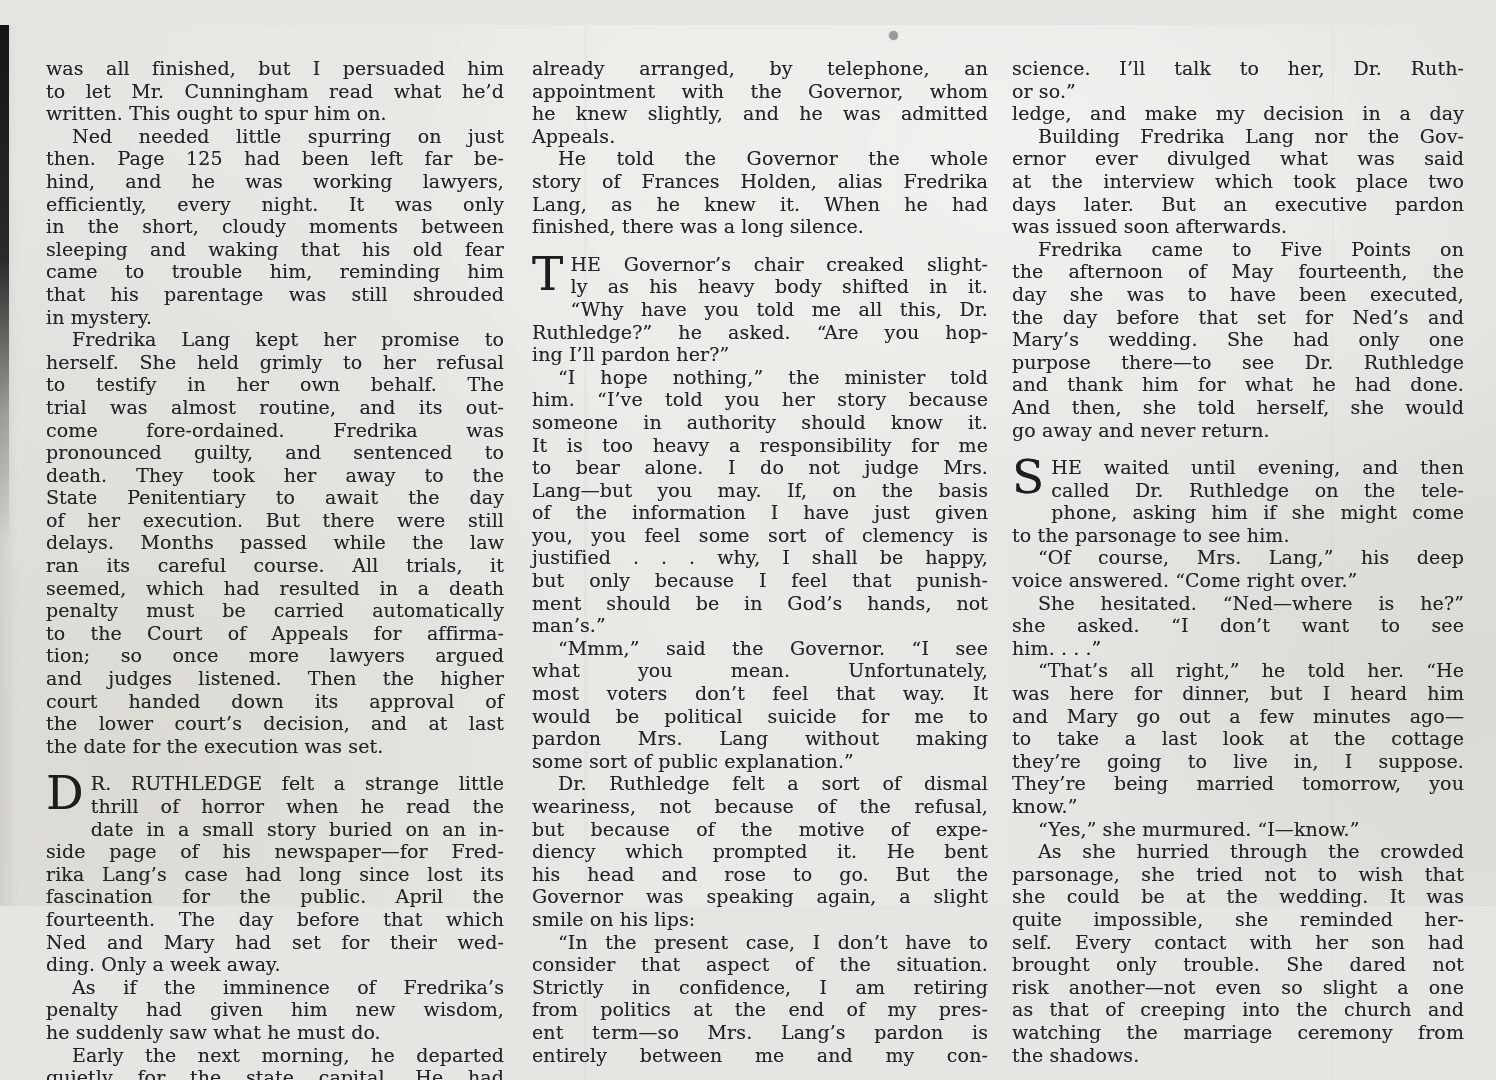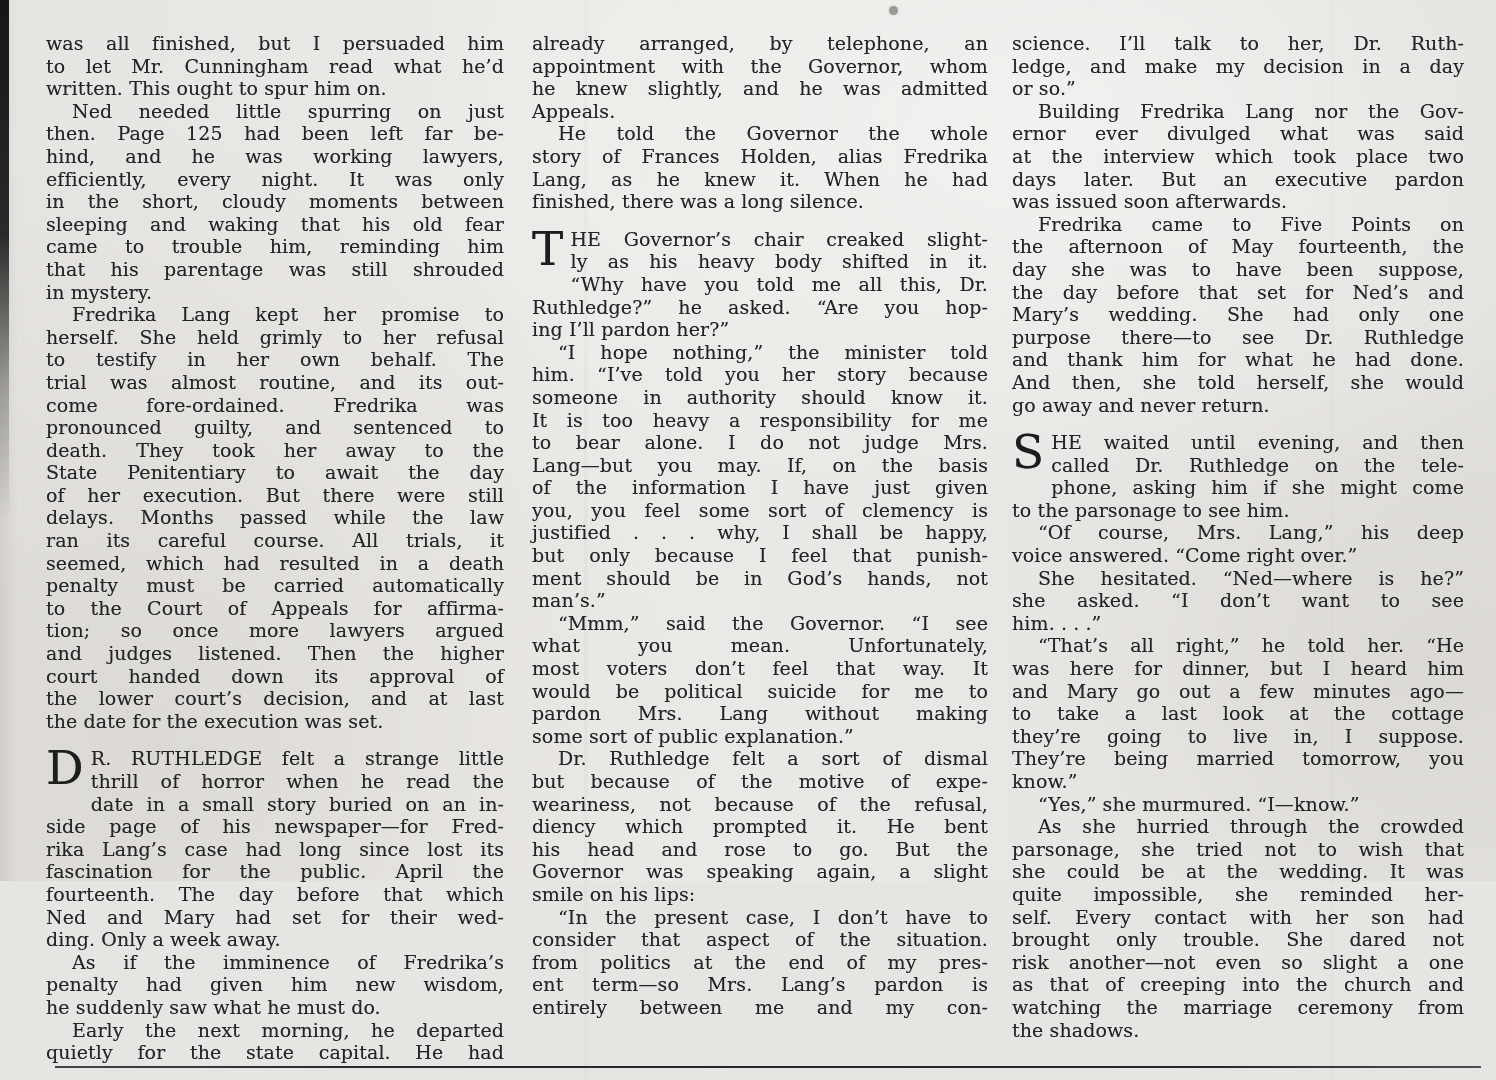--- a/index.html
+++ b/index.html
@@ -9,20 +9,21 @@
     background:#e7e5e1;
   }
   .page{
     position:relative;width:1496px;height:881px;
     background:
       radial-gradient(ellipse 1000px 600px at 70% 15%, rgba(255,255,255,0.45), rgba(255,255,255,0) 65%),
       radial-gradient(ellipse 800px 900px at 10% 85%, rgba(110,105,95,0.10), rgba(110,105,95,0) 70%),
       radial-gradient(ellipse 600px 500px at 95% 75%, rgba(120,115,105,0.08), rgba(120,115,105,0) 70%),
       linear-gradient(90deg, #d8d6d2 0px, #e7e5e1 18px, #eceae6 40%, #e8e6e2 70%, #e3e1dd 100%);
     color:var(--ink,#242424);
+    margin-top:25px;
   }
   
   .edge-left{
     position:absolute;left:0;top:0;width:9px;height:520px;
     background:linear-gradient(180deg, #161616 0%, #2a2a28 45%, rgba(90,88,84,0.45) 75%, rgba(90,88,84,0) 100%);
   }
   .crease{
     position:absolute;top:0;width:6px;height:1080px;
     background:linear-gradient(90deg, rgba(0,0,0,0) 0%, rgba(0,0,0,0.05) 50%, rgba(255,255,255,0.25) 100%);
     opacity:.6;
@@ -160,52 +161,53 @@
       <div class="para">
         <div class="line ind">“Mmm,” said the Governor.  “I see</div>
         <div class="line">what you mean.  Unfortunately,</div>
         <div class="line">most voters don’t feel that way.  It</div>
         <div class="line">would be political suicide for me to</div>
         <div class="line">pardon Mrs. Lang without making</div>
         <div class="line last">some sort of public explanation.”</div>
       </div>
       <div class="para">
         <div class="line ind">Dr. Ruthledge felt a sort of dismal</div>
+        <div class="line">weariness, not because of the refusal,</div>
         <div class="line">but because of the motive of expe-</div>
-        <div class="line">weariness, not because of the refusal,</div>
         <div class="line">diency which prompted it.  He bent</div>
         <div class="line">his head and rose to go.  But the</div>
         <div class="line">Governor was speaking again, a slight</div>
         <div class="line last">smile on his lips:</div>
       </div>
       <div class="para">
         <div class="line ind">“In the present case, I don’t have to</div>
         <div class="line">consider that aspect of the situation.</div>
+        <div class="line">Strictly in confidence, I am retiring</div>
         <div class="line">from politics at the end of my pres-</div>
         <div class="line">ent term—so Mrs. Lang’s pardon is</div>
         <div class="line">entirely between me and my con-</div>
       </div>
     </div>
   <div class="col" id="col-2" style="left:1012px;width:452px">
       <div class="para">
         <div class="line">science.  I’ll talk to her, Dr. Ruth-</div>
+        <div class="line last">or so.”</div>
         <div class="line">ledge, and make my decision in a day</div>
-        <div class="line last">or so.”</div>
       </div>
       <div class="para">
         <div class="line ind">Building Fredrika Lang nor the Gov-</div>
         <div class="line">ernor ever divulged what was said</div>
         <div class="line">at the interview which took place two</div>
         <div class="line">days later.  But an executive pardon</div>
         <div class="line last">was issued soon afterwards.</div>
       </div>
       <div class="para">
         <div class="line ind">Fredrika came to Five Points on</div>
         <div class="line">the afternoon of May fourteenth, the</div>
-        <div class="line">day she was to have been suppose,</div>
+        <div class="line">day she was to have been executed,</div>
         <div class="line">the day before that set for Ned’s and</div>
         <div class="line">Mary’s wedding.  She had only one</div>
         <div class="line">purpose there—to see Dr. Ruthledge</div>
         <div class="line">and thank him for what he had done.</div>
         <div class="line">And then, she told herself, she would</div>
         <div class="line last">go away and never return.</div>
       </div>
       <div class="para dc">
         <span class="cap">S</span>
         <div class="line">HE waited until evening, and then</div>

